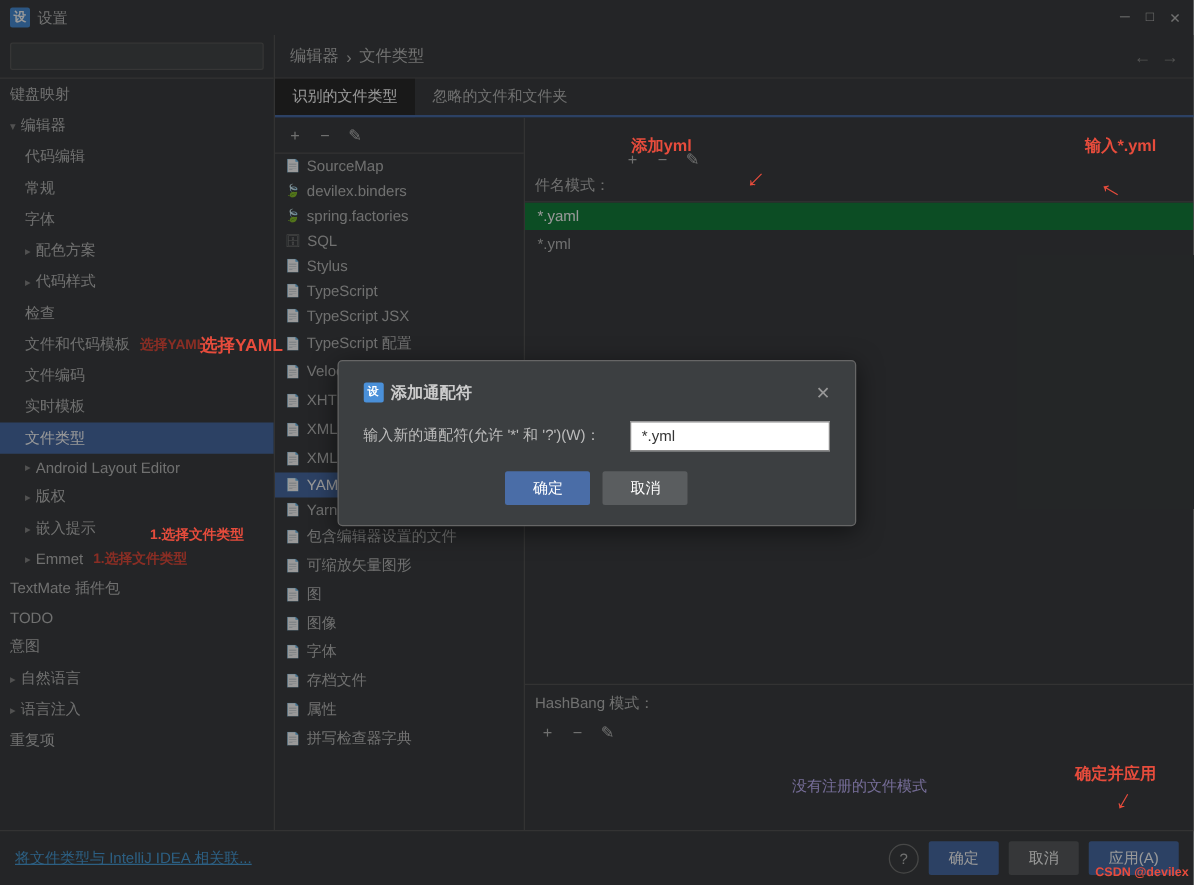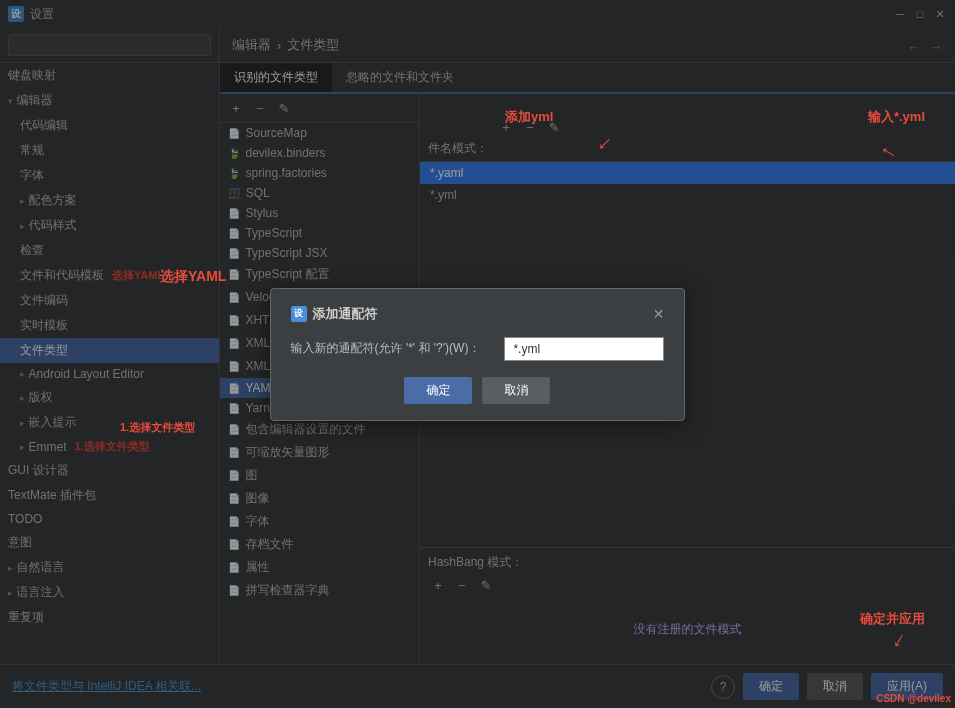--- a/index.html
+++ b/index.html
@@ -203,21 +203,21 @@
     .pattern-list {
       flex: 1;
       overflow-y: auto;
     }
     .pattern-item {
       padding: 4px 10px;
       font-size: 12px;
       color: #bbb;
       cursor: pointer;
     }
-    .pattern-item.selected { background: #3b82f6; color: #fff; }
+    .pattern-item.selected { background: #15803d; color: #fff; }
 
     .hashbang-section {
       border-top: 1px solid #555;
       padding: 6px 8px;
     }
     .hashbang-label {
       color: #bbb;
       font-size: 12px;
       margin-bottom: 4px;
     }
@@ -430,23 +430,20 @@
       </div>
     <div class="sidebar-item indent1">
         <span class="sidebar-chevron">▸</span>
         <span>嵌入提示</span>
       </div>
     <div class="sidebar-item indent1" style="position:relative;">
         <span class="sidebar-chevron">▸</span>
         <span>Emmet</span>
       <span style="color:#e74c3c;font-size:11px;font-weight:bold;margin-left:4px;">1.选择文件类型</span>
     </div>
-    <div class="sidebar-item">
-        <span>GUI 设计器</span>
-      </div>
     <div class="sidebar-item">
         <span>TextMate 插件包</span>
       </div>
     <div class="sidebar-item">
         <span>TODO</span>
       </div>
     <div class="sidebar-item">
         <span>意图</span>
       </div>
     <div class="sidebar-item">

